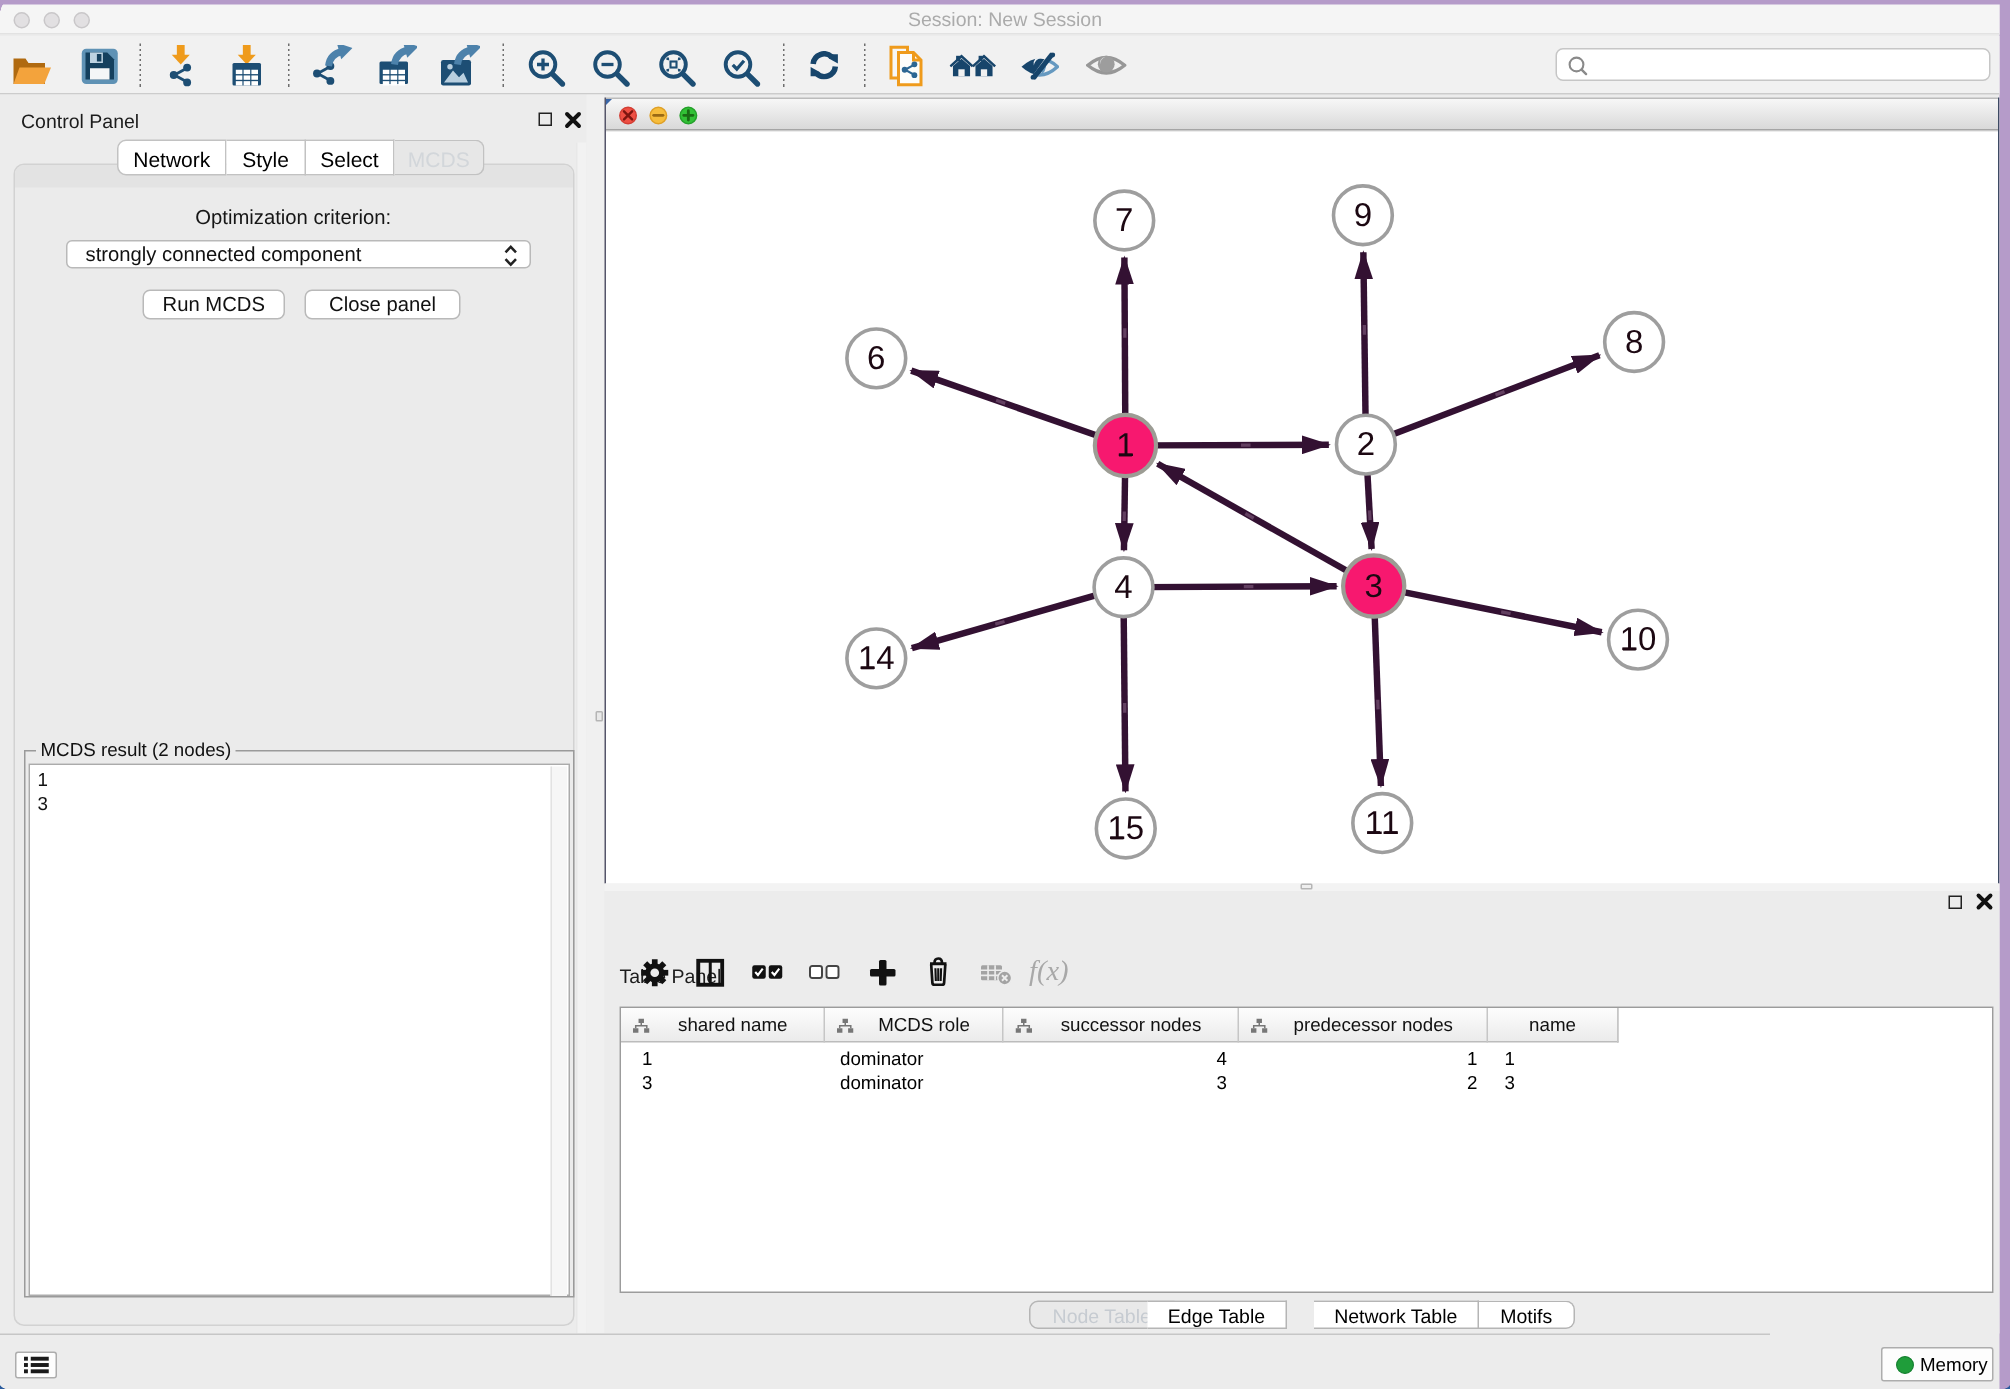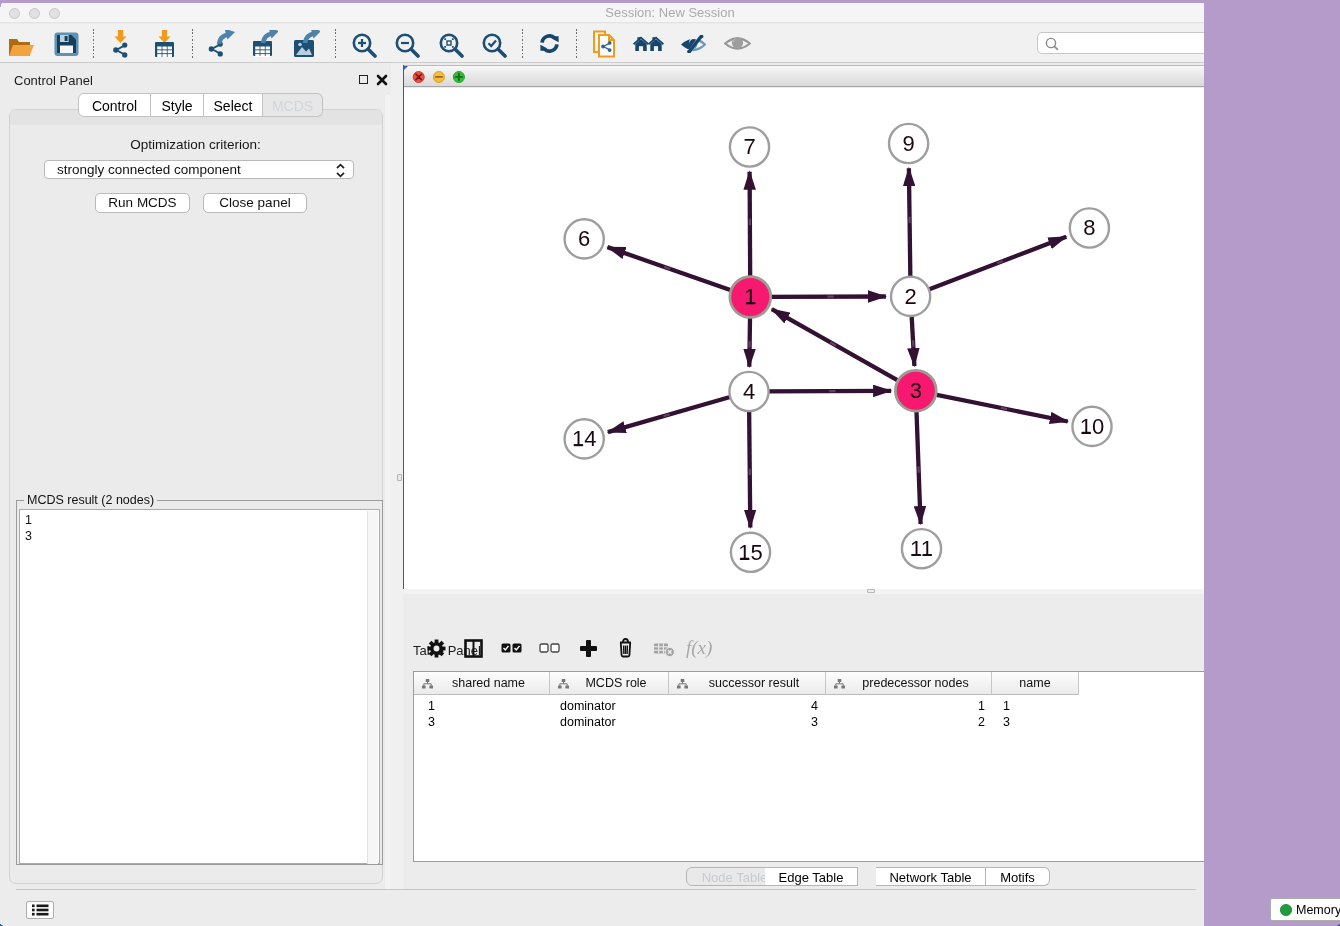--- a/index.html
+++ b/index.html
@@ -1,19 +1,19 @@
 <!DOCTYPE html>
 <html><head>
 <meta charset="utf-8">
 <style>
 * { margin:0; padding:0; box-sizing:border-box; }
 html,body { width:1340px; height:926px; overflow:hidden; }
 body { font-family:"Liberation Sans", sans-serif; background:#b59bc9; position:relative; }
 .abs { position:absolute; }
-#win { position:absolute; left:0; top:0; width:1204px; height:926px; background:#ececec; overflow:hidden; }
+#win { position:absolute; left:0; top:0; width:1333px; height:926px; background:#ececec; overflow:hidden; }
 
 #titlebar { position:absolute; left:0; top:0; width:1340px; height:23px; background:#f5f5f5; border-bottom:1px solid #e2e2e2; }
 .tl { position:absolute; top:8px; width:11px; height:11px; border-radius:50%; background:#e2e0e2; border:1px solid #c9c7c9; }
 #title-text { position:absolute; top:5px; left:0; width:1340px; text-align:center; font-size:13px; color:#ababab; }
 
 #toolbar { position:absolute; left:0; top:24px; width:1340px; height:39px; background:#f1f1f1; border-bottom:1px solid #cccccc; }
 .sep { position:absolute; top:5px; height:29px; width:1.4px; background:repeating-linear-gradient(#6e6e6e 0 1.5px, transparent 1.5px 3.4px); }
 .ticon { position:absolute; top:6px; }
 #search { position:absolute; left:1037px; top:8px; width:290px; height:22px; background:#fff; border:1px solid #c6c6c6; border-radius:5px; }
 
@@ -45,21 +45,21 @@
 #tpanel { position:absolute; left:403px; top:594px; width:937px; height:295px; background:#ececec; }
 #tp-title { position:absolute; left:10px; top:1px; font-size:13px; color:#1c1c1c;margin-top:48px; }
 #tbl { position:absolute; left:10px; top:77px; width:916px; height:191px; background:#fff; border:1px solid #9c9c9c; }
 #tbl-head { position:absolute; left:0; top:0; width:665px; height:23px; background:linear-gradient(#fdfdfd,#ebebeb); border-bottom:1px solid #bcbcbc; border-right:1px solid #bcbcbc; }
 .hcell { position:absolute; top:0; height:23px; border-right:1px solid #c6c6c6; font-size:12.5px; color:#111; text-align:center; line-height:23px; }
 .tcell { position:absolute; font-size:12.5px; color:#000; }
 
 #btabs { position:absolute; left:283px; top:273px; height:20px; }
 .btab { position:absolute; top:0; height:19px; line-height:19px; background:#fff; border:1px solid #b5b5b5; border-left:none; font-size:13px; color:#000; text-align:center; }
 
-#statusbar { position:absolute; left:0; top:889px; width:1180px; height:37px; background:#ececec; border-top:1px solid #c6c6c6;margin-left:16px; }
+#statusbar { position:absolute; left:0; top:889px; width:1180px; height:37px; background:#ececec; border-top:1px solid #c6c6c6; }
 #memBtn { position:absolute; left:1254px; top:8px; width:75px; height:23px; background:#fdfdfd; border:1px solid #adadad; border-radius:2px; font-size:12.5px; color:#000; }
 #listBtn { position:absolute; left:10px; top:11px; width:28px; height:18px; background:#fdfdfd; border:1px solid #adadad; border-radius:2px; }
 </style>
 </head>
 <body>
 <div style="position:absolute;left:0;top:0;width:1340px;height:3px;background:#b59bc9;z-index:50;"></div>
 <div style="position:absolute;left:0;top:0;width:7px;height:7px;background:radial-gradient(circle at 7px 7px, rgba(0,0,0,0) 0 6.2px, #b59bc9 6.6px);z-index:51;"></div>
 <div style="position:absolute;right:0;top:0;width:7px;height:7px;background:radial-gradient(circle at 0px 7px, rgba(0,0,0,0) 0 6.2px, #b59bc9 6.6px);z-index:51;"></div>
 <div style="position:absolute;left:0;bottom:0;width:5px;height:6px;background:radial-gradient(circle at 5px 0px, rgba(0,0,0,0) 0 5.8px, #2b5c9e 6.2px);z-index:51;"></div>
 <div style="position:absolute;right:0;bottom:0;width:5px;height:6px;background:radial-gradient(circle at 0px 0px, rgba(0,0,0,0) 0 5.8px, #2b5c9e 6.2px);z-index:51;"></div>
@@ -255,21 +255,21 @@
   </div>
 
   <div id="cpanel">
     <div id="cp-title">Control Panel</div>
     <div class="fbtn" style="left:359px; top:12px;"></div>
     <svg class="abs" style="left:376px; top:11px;" width="12" height="12" viewBox="0 0 12 12">
         <path d="M2 2 L10 10 M10 2 L2 10" stroke="#111" stroke-width="2.6" stroke-linecap="round"></path>
       </svg>
     <div id="tabpane"></div>
     <div id="tabpane-top"></div>
-    <div class="tab" style="left:78px;  width:73px; border-left:1px solid #c2c2c2; border-radius:6px 0 0 6px;">Control</div>
+    <div class="tab" style="left:78px;  width:73px; border-left:1px solid #c2c2c2; border-radius:6px 0 0 6px;">Network</div>
     <div class="tab" style="left:151px; width:53px;">Style</div>
     <div class="tab" style="left:204px; width:59px;">Select</div>
     <div class="tab" style="left:263px; width:60px; background:#e7e7e7; color:#d2d6da; border-radius:0 6px 6px 0;">MCDS</div>
     <div id="opt-label">Optimization criterion:</div>
     <div id="combo">strongly connected component
       <svg class="abs" style="right:7px; top:2px;" width="11" height="15" viewBox="0 0 11 15">
           <path d="M2 5.2 L5.5 1.6 L9 5.2" fill="none" stroke="#222" stroke-width="1.7"></path>
           <path d="M2 9.8 L5.5 13.4 L9 9.8" fill="none" stroke="#222" stroke-width="1.7"></path>
         </svg>
     </div>
@@ -454,21 +454,21 @@
               </g>
               <path d="M5.5 3 L5.5 4.8 M1.8 6.5 L1.8 4.8 L9.2 4.8 L9.2 6.5" stroke="#777" fill="none" stroke-width="1"></path>
             </svg><span style="padding-left:14px;text-align:right;">MCDS role</span></div>
 <div class="hcell" style="left:255px;width:157px;"><svg width="11" height="10" viewBox="0 0 11 10" style="position:absolute;left:8px;top:7px;">
               <g fill="#777">
                 <rect x="3.7" y="0" width="3.6" height="3"></rect>
                 <rect x="0" y="6.5" width="3.6" height="3"></rect>
                 <rect x="7.4" y="6.5" width="3.6" height="3"></rect>
               </g>
               <path d="M5.5 3 L5.5 4.8 M1.8 6.5 L1.8 4.8 L9.2 4.8 L9.2 6.5" stroke="#777" fill="none" stroke-width="1"></path>
-            </svg><span style="padding-left:14px;">successor result</span></div>
+            </svg><span style="padding-left:14px;">successor nodes</span></div>
 <div class="hcell" style="left:412px;width:166px;"><svg width="11" height="10" viewBox="0 0 11 10" style="position:absolute;left:8px;top:7px;">
               <g fill="#777">
                 <rect x="3.7" y="0" width="3.6" height="3"></rect>
                 <rect x="0" y="6.5" width="3.6" height="3"></rect>
                 <rect x="7.4" y="6.5" width="3.6" height="3"></rect>
               </g>
               <path d="M5.5 3 L5.5 4.8 M1.8 6.5 L1.8 4.8 L9.2 4.8 L9.2 6.5" stroke="#777" fill="none" stroke-width="1"></path>
             </svg><span style="padding-left:14px;">predecessor nodes</span></div>
 <div class="hcell" style="left:578px;width:87px;"><span style="padding-left:0px;">name</span></div>
       </div>

